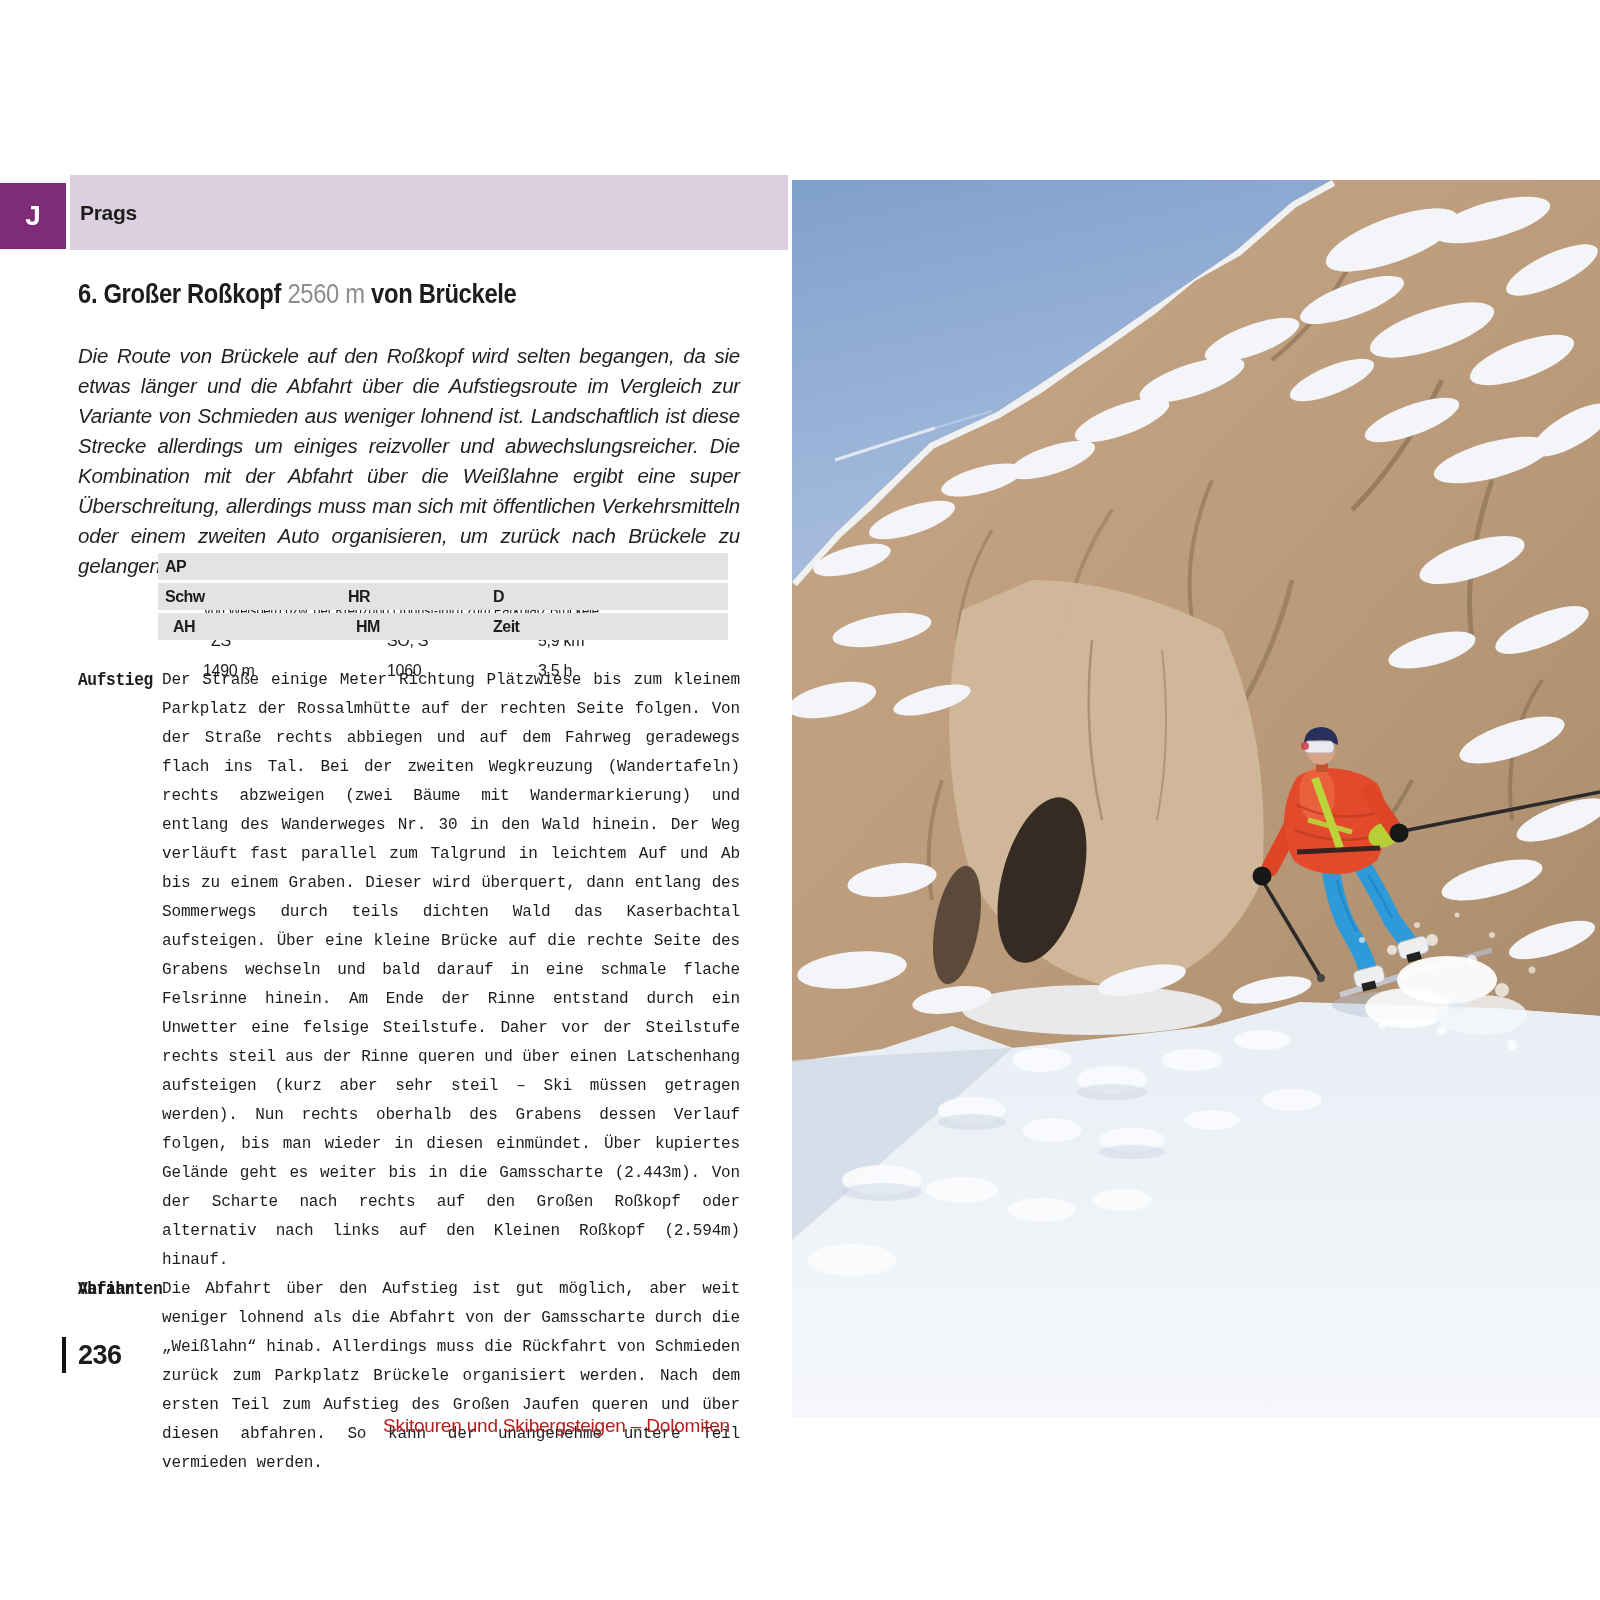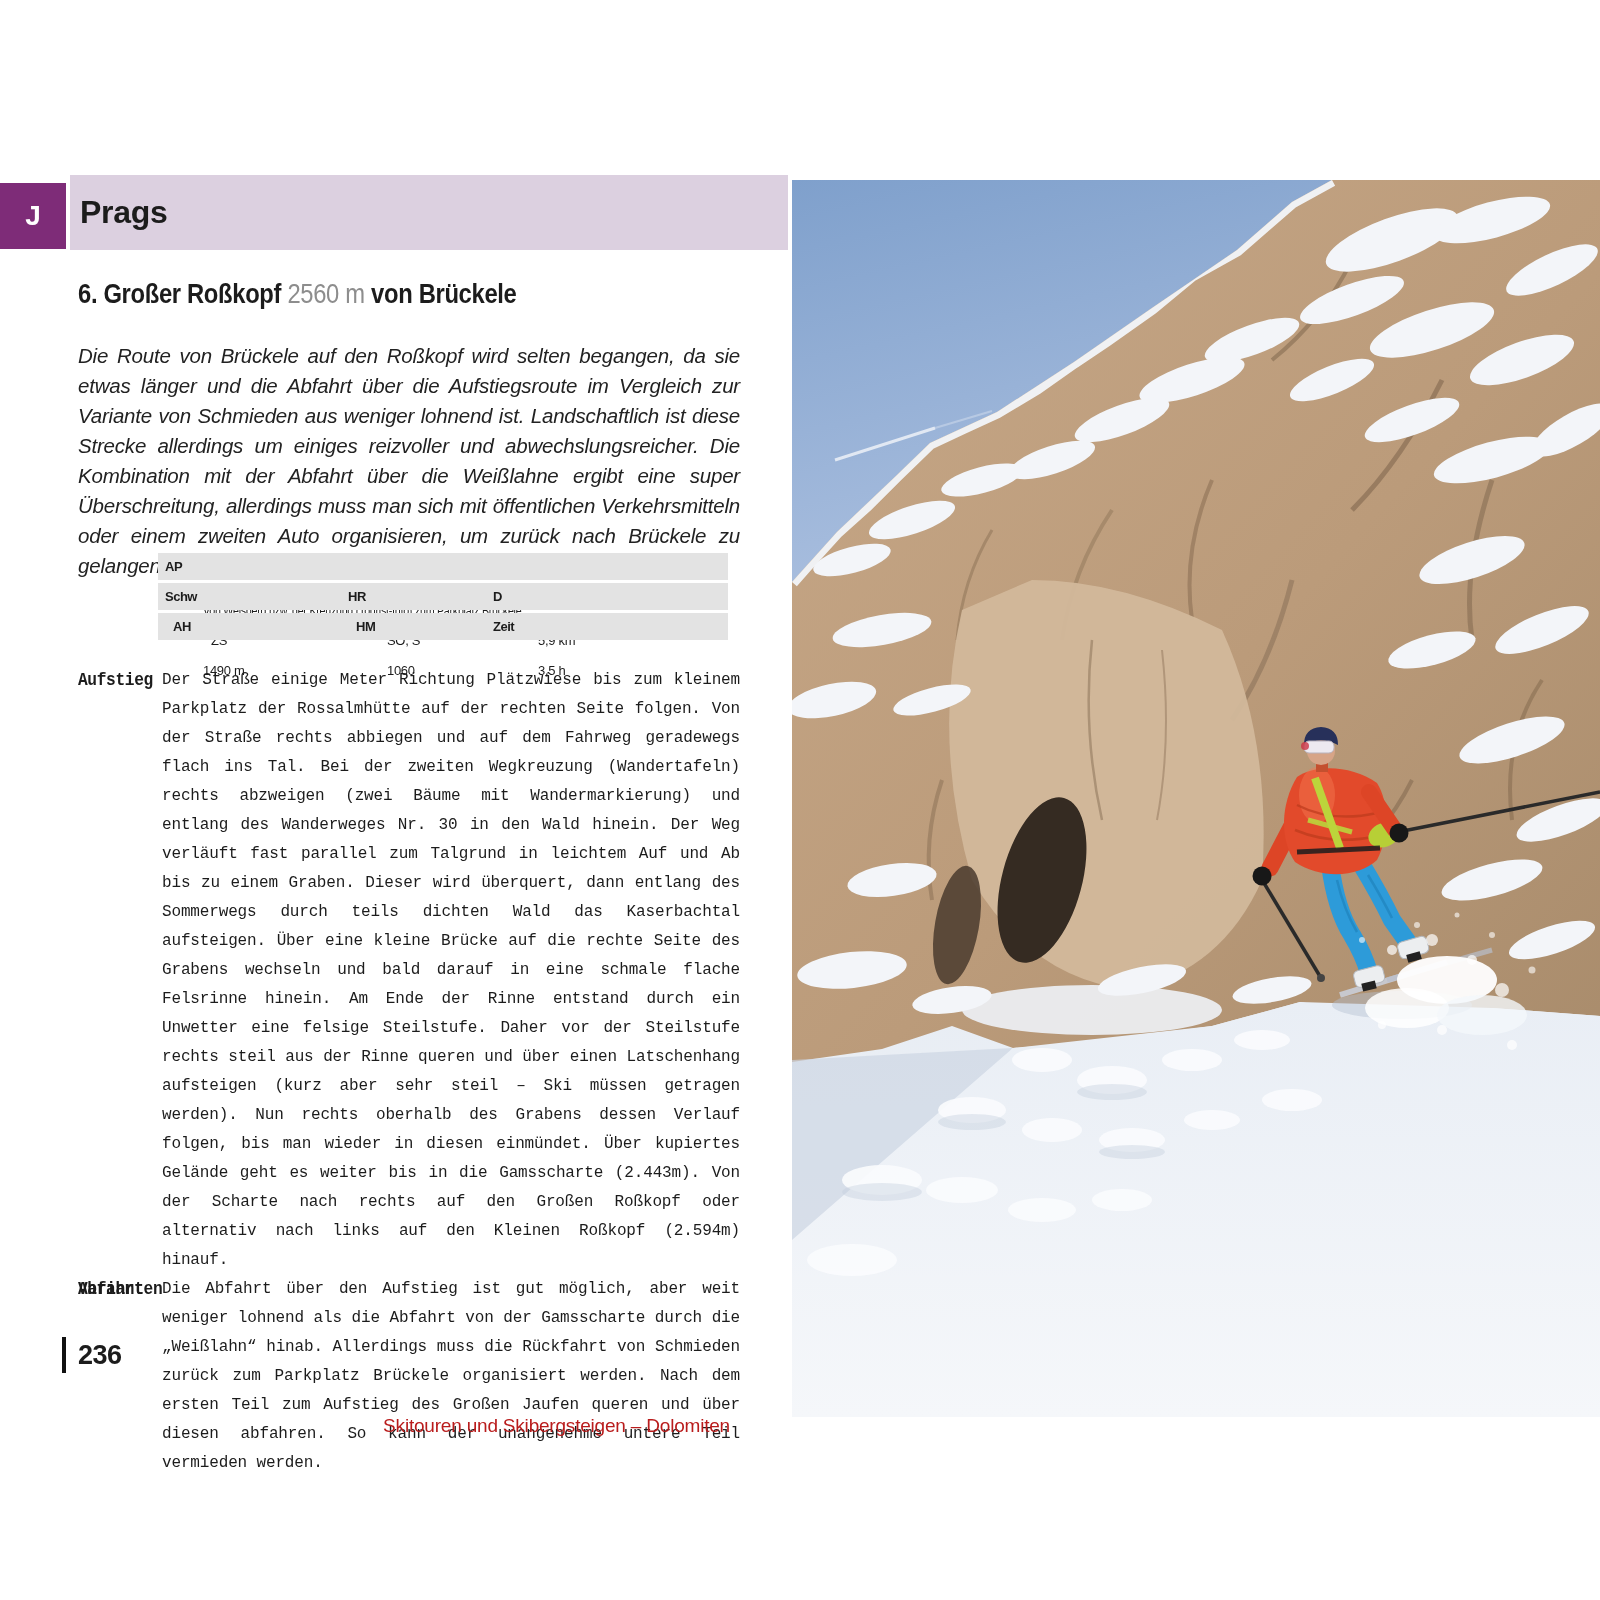--- a/index.html
+++ b/index.html
@@ -4,33 +4,33 @@
 <style>
   html,body{margin:0;padding:0;background:#ffffff;}
   body{width:1600px;height:1600px;position:relative;font-family:"Liberation Sans",sans-serif;color:#1c1c1c;overflow:hidden;}
   .page{position:absolute;inset:0;background:#fff;}
 
   
   .band{position:absolute;left:70px;top:175px;width:718px;height:75px;background:#dcd0e0;}
   .tab{position:absolute;left:0;top:183px;width:66px;height:66px;background:#7e2c78;color:#fff;
        font-weight:bold;font-size:28px;display:flex;align-items:center;justify-content:center;}
   .band-title{position:absolute;left:80px;top:175px;height:75px;line-height:75px;font-weight:bold;
-       font-size:32px;letter-spacing:-0.3px;}
+       font-size:21px;letter-spacing:-0.3px;}
 
   
   .route-title{position:absolute;left:78px;top:278px;font-size:28px;font-weight:bold;white-space:nowrap;
        transform:scaleX(0.85);transform-origin:0 50%;letter-spacing:-0.4px;}
   .route-title .elev{color:#8d8d8d;font-weight:normal;}
 
   
   .intro{position:absolute;left:78px;top:341px;width:662px;font-style:italic;font-size:20.5px;
        line-height:30px;text-align:justify;text-align-last:left;letter-spacing:-0.2px;color:#222;}
 
   
-  .info-table{position:absolute;left:158px;top:553px;width:570px;font-size:13px;}
+  .info-table{position:absolute;left:158px;top:553px;width:570px;font-size:16px;}
   .trow{position:relative;height:27px;background:#e3e3e3;margin-bottom:3px;}
   .tl{position:absolute;top:0;line-height:27px;font-weight:bold;letter-spacing:-0.5px;}
   .tv{position:absolute;top:0;line-height:27px;letter-spacing:-0.3px;margin-top:44px;}
   .cond{display:inline-block;transform:scaleX(0.82);transform-origin:0 50%;white-space:nowrap;}
 
   
   .sections{position:absolute;left:78px;top:666px;width:662px;font-family:Liberation Mono, monospace;}
   .section{position:relative;}
   .sec-label{position:absolute;left:0;top:0;font-weight:bold;font-size:18px;line-height:29px;
        letter-spacing:-0.4px;transform:scaleX(0.9);transform-origin:0 0;white-space:nowrap;}

